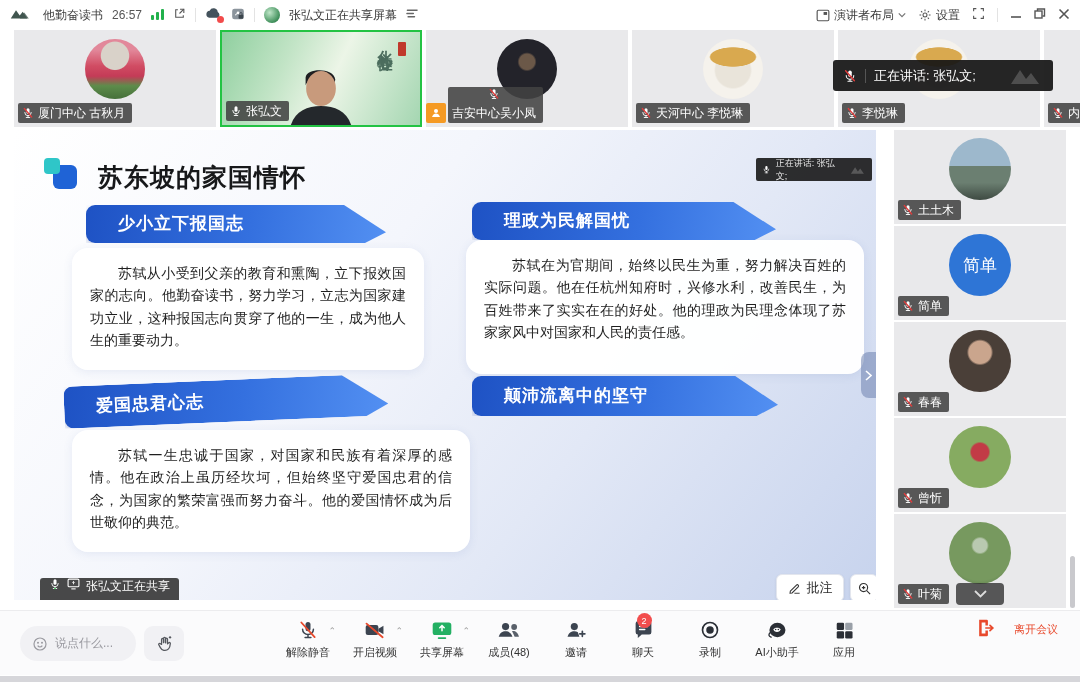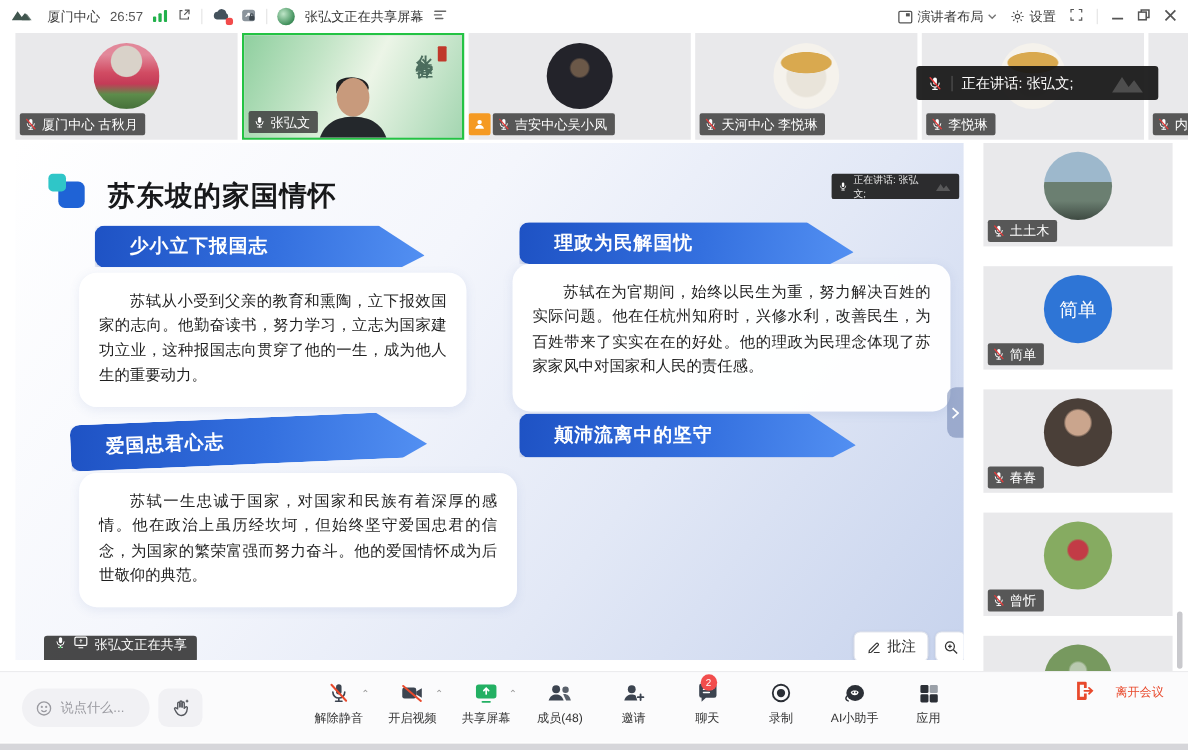--- a/index.html
+++ b/index.html
@@ -28,21 +28,21 @@
   .av-wuxiaofeng { background:radial-gradient(circle at 50% 38%, #6b5848 0 16%, #23232a 20% 100%); }
   .av-liyuelin { background:radial-gradient(ellipse 62% 26% at 50% 30%, #d9a94f 0 60%, transparent 64%), radial-gradient(circle at 50% 52%, #e9e4da 0 40%, #f5f2ec 44% 100%); }
   .av-duanhongyan { background:radial-gradient(circle at 50% 40%, #e8c27a 0 30%, #f0c243 32% 100%); }
   .av-tutumu { background:linear-gradient(#9db8cc 0 45%, #6b7f71 45% 72%, #3e4a42 100%); }
   .av-jiandan { background:#2e75d6; display:flex; align-items:center; justify-content:center; color:#fff; font-size:17px; }
   .av-chunchun { background:radial-gradient(circle at 50% 36%, #caa58d 0 22%, #4a3f38 26% 100%); }
   .av-zengxin { background:radial-gradient(circle at 50% 42%, #c23b46 0 18%, #86ab61 22% 78%, #5d7f46 100%); }
   .av-yeju { background:radial-gradient(circle at 50% 38%, #b9c9b0 0 14%, #77995f 18% 70%, #4d6b41 100%); }
   .tile-label { position:absolute; left:4px; bottom:4px; background:rgba(66,66,66,.88); color:#fff; font-size:12px; line-height:18px; padding:1px 7px 1px 4px; display:flex; align-items:center; gap:4px; border-radius:2px; white-space:nowrap; max-width:95%; }
   .host-badge { position:absolute; left:0; bottom:4px; width:20px; height:20px; background:#f59a23; display:flex; align-items:center; justify-content:center; border-radius:2px; }
-  .host-badge + .tile-label { left:22px; }
+  .host-badge + .tile-label { left:22px;flex-direction:column; }
   .collapse-btn { position:absolute; top:0; left:50%; transform:translateX(-50%); width:44px; height:19px; background:rgba(45,45,45,.8); border-radius:0 0 5px 5px; display:flex; align-items:center; justify-content:center; }
   .speaking-tooltip { position:absolute; left:833px; top:60px; width:220px; height:31px; background:rgba(22,22,22,.93); border-radius:3px; display:flex; align-items:center; gap:8px; padding:0 10px; color:#fff; font-size:13px; z-index:30; }
   .tt-div { width:1px; height:14px; background:#555; }
   .watermark { margin-left:auto; opacity:.35; }
 
   
   .slide { position:absolute; left:14px; top:130px; width:862px; height:470px; overflow:hidden; background:linear-gradient(128deg,#ffffff 0%,#f4f6fc 38%,#e2e8f6 66%,#c7d3ed 100%); }
   .slide-title-row { position:absolute; left:30px; top:28px; display:flex; align-items:center; }
   .logo-wrap { position:relative; width:40px; height:38px; }
   .logo-sq-teal { position:absolute; left:0; top:0; width:16px; height:16px; border-radius:4px; background:#2fc6c8; }
@@ -59,21 +59,21 @@
   .card.c1 { left:58px;  top:118px; width:352px; height:122px; }
   .card.c2 { left:452px; top:110px; width:398px; height:134px; }
   .card.c3 { left:58px;  top:300px; width:398px; height:122px; }
   .card.c4 { left:452px; top:288px; width:402px; height:148px; padding-top:22px; }
   .share-badge { position:absolute; left:26px; top:448px; height:24px; background:rgba(48,48,48,.88); border-radius:3px; display:flex; align-items:flex-start; gap:6px; padding:0 9px; color:#fff; font-size:12px; z-index:6; }
   .annotate-btn { position:absolute; left:762px; top:444px; width:68px; height:28px; background:#fff; border:1px solid #e3e6ee; border-radius:6px; display:flex; align-items:center; justify-content:center; gap:5px; font-size:13px; color:#2b2b2b; z-index:6; box-shadow:0 1px 3px rgba(0,0,0,.08); }
   .zoomin-btn { position:absolute; left:836px; top:444px; width:28px; height:28px; background:#fff; border:1px solid #e3e6ee; border-radius:6px; display:flex; align-items:center; justify-content:center; z-index:6; box-shadow:0 1px 3px rgba(0,0,0,.08); }
   .edge-handle { position:absolute; right:0; top:222px; width:15px; height:46px; background:rgba(110,130,175,.55); border-radius:8px 0 0 8px; display:flex; align-items:center; justify-content:center; color:#fff; z-index:6; }
 
   
-  .sidebar { position:absolute; left:894px; top:130px; width:172px; height:480px; display:flex; flex-direction:column; gap:18px; }
+  .sidebar { position:absolute; left:894px; top:130px; width:172px; height:480px; display:flex; flex-direction:column; gap:2px; }
   .side-tile { position:relative; width:172px; height:94px; background:#e9e9eb; overflow:hidden; flex:none; }
   .side-tile .avatar { width:62px; height:62px; top:8px; }
   .expand-btn { position:absolute; bottom:3px; left:50%; transform:translateX(-50%); width:48px; height:22px; background:rgba(45,45,45,.78); border-radius:4px; display:flex; align-items:center; justify-content:center; }
   .side-scrollbar { position:absolute; left:1070px; top:556px; width:5px; height:52px; background:#c9c9cd; border-radius:3px; }
 
   
   .toolbar { position:absolute; left:0; top:610px; width:1080px; height:65px; background:#fbfbfc; border-top:1px solid #ececee; }
   .chat-input { position:absolute; left:20px; top:15px; width:116px; height:35px; background:#f1f1f4; border-radius:18px; display:flex; align-items:center; gap:7px; padding:0 12px; color:#9a9aa0; font-size:12px; }
   .hand-btn { position:absolute; left:144px; top:15px; width:40px; height:35px; background:#f1f1f4; border-radius:9px; display:flex; align-items:center; justify-content:center; }
   .tools { position:absolute; left:284px; top:7px; display:flex; gap:19px; }
@@ -88,21 +88,21 @@
 <body>
 
 <div class="titlebar">
   <div class="tb-left">
     <span>
       <svg width="24" height="14" viewBox="0 0 32 16">
           <path d="M1 14 L8 3 l5 7 4-5 6 9 z" fill="#41564f"></path>
           <path d="M13 14 l6-8 6 8 z" fill="#41564f" opacity=".8"></path>
         </svg>
     </span>
-    <span class="tb-btn">厦门中心</span>
+    <span class="tb-btn">他勤奋读书</span>
     <span class="timer">26:57</span>
     <span>
       <svg width="13" height="12" viewBox="0 0 13 12">
           <rect x="0" y="7" width="3" height="5" rx="1" fill="#22b14c"></rect>
           <rect x="5" y="4" width="3" height="8" rx="1" fill="#22b14c"></rect>
           <rect x="10" y="1" width="3" height="11" rx="1" fill="#22b14c"></rect>
         </svg>
     </span>
     <span>
       <svg width="13" height="13" viewBox="0 0 24 24" fill="none" stroke="#555" stroke-width="2">

